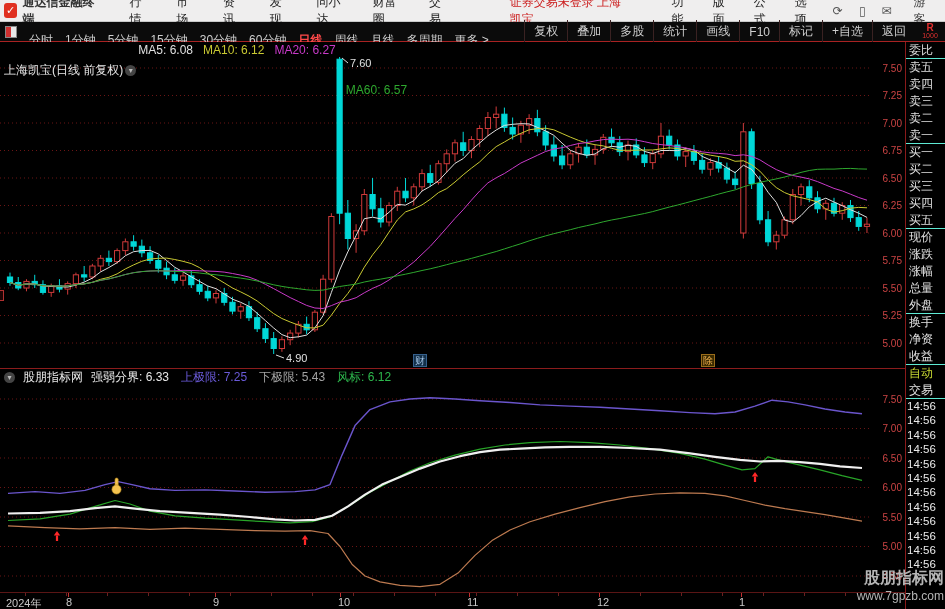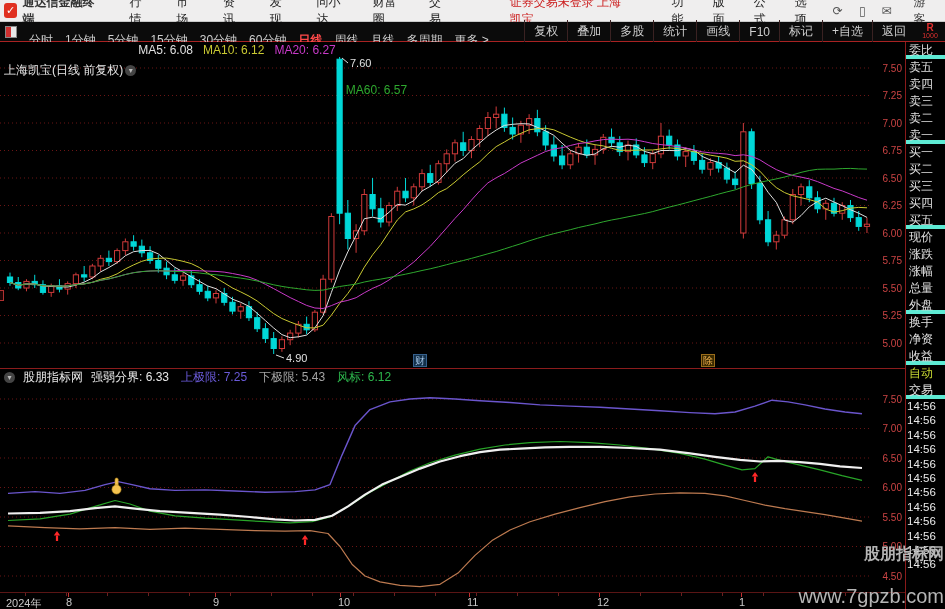--- a/index.html
+++ b/index.html
@@ -70,29 +70,29 @@
   .xaxis-year { position:absolute; left:6px; top:3px; }
   .x-month { position:absolute; top:3px; }
   .x-tick { position:absolute; top:0; width:1px; height:4px; background:#c03030; }
   .x-minor { position:absolute; top:0; width:1px; height:3px; background:#6a2020; }
 
   
   .sidebar { position:absolute; left:905px; top:42px; width:40px; height:567px;
     background:#000; border-left:1px solid #8a1a1a; overflow:hidden; }
   .sb-row { height:17px; line-height:17px; padding-left:3px; font-size:12px;
     color:#e0e0e0; white-space:nowrap; }
-  .sb-row.div { border-bottom:4px solid #5eead4; }
+  .sb-row.div { border-bottom:1px solid #5eead4; }
   .sb-time { height:14.4px; line-height:14.4px; padding-left:1px; font-size:11.5px;
     color:#eaeaea; white-space:nowrap; }
 
   
   .watermark { position:absolute; right:1px; bottom:3px; text-align:right;
     z-index:50; color:#b5b5b5; line-height:19px; }
   .wm1 { font-size:16px; font-weight:bold; }
-  .wm2 { font-size:20px;margin-top:24px; }
+  .wm2 { font-size:12px; }
 
   svg { display:block; }
 </style>
 </head>
 <body>
 
 <div id="app">
 
   <div class="menubar">
     <span class="logo">✓</span>

